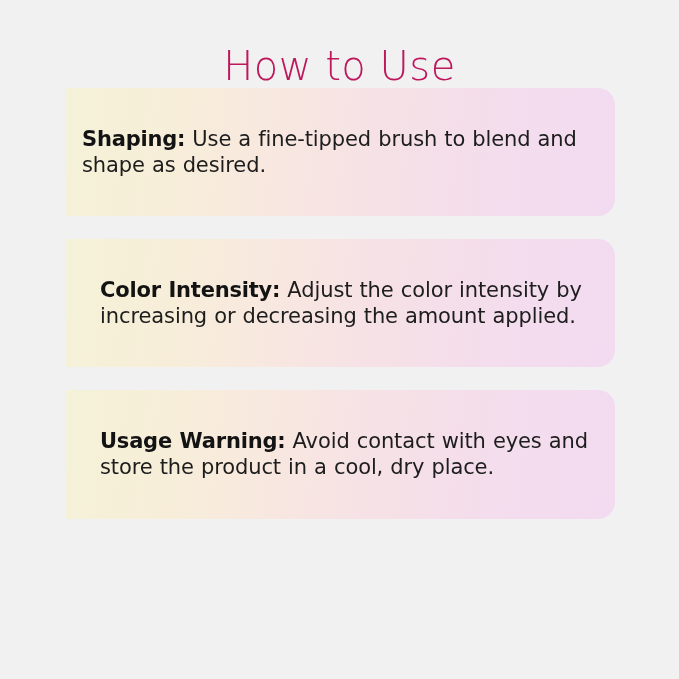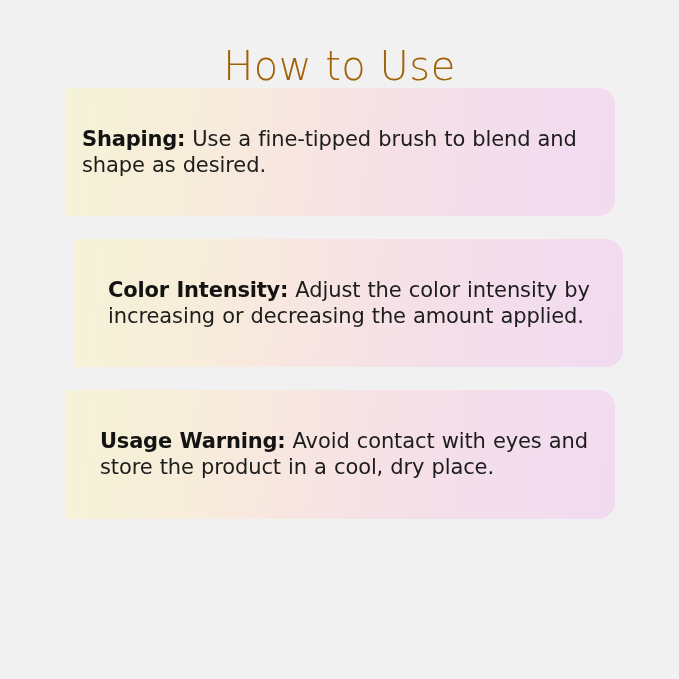--- a/index.html
+++ b/index.html
@@ -27,21 +27,21 @@
   .page-title {
     position: absolute;
     top: 14px;
     left: 0;
     width: 679px;
     text-align: center;
     font-family: "DejaVu Sans", sans-serif;
     font-size: 40px;
     font-weight: 300;
     letter-spacing: 0.5px;
-    color: #a16207;
+    color: #be185d;
     line-height: 1.25;
     -webkit-font-smoothing: antialiased;
   }
 
   
   .card-list {
     position: absolute;
     top: 88px;
     left: 65px;
     width: 550px;
@@ -89,21 +89,21 @@
     letter-spacing: -0.2px;
   }
 
   .card-body {
     font-weight: 400;
   }
 
   
   .card-1 { min-height: 119px; }
   .card-2 { min-height: 103px; }
-  .card-3 { min-height: 102px; margin-left: 8px; }
+  .card-3 { min-height: 102px; }
   .card-4 { min-height: 109px; }
 </style>
 </head>
 <body>
 
 <div class="page">
 
   <h1 class="page-title">How to Use</h1>
 
   <div class="card-list">

